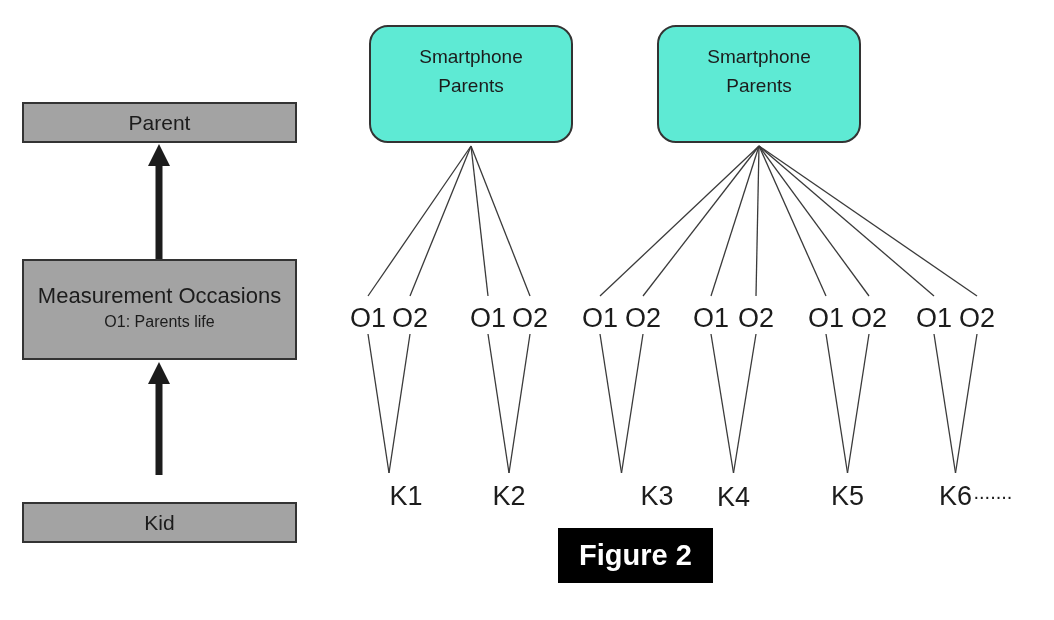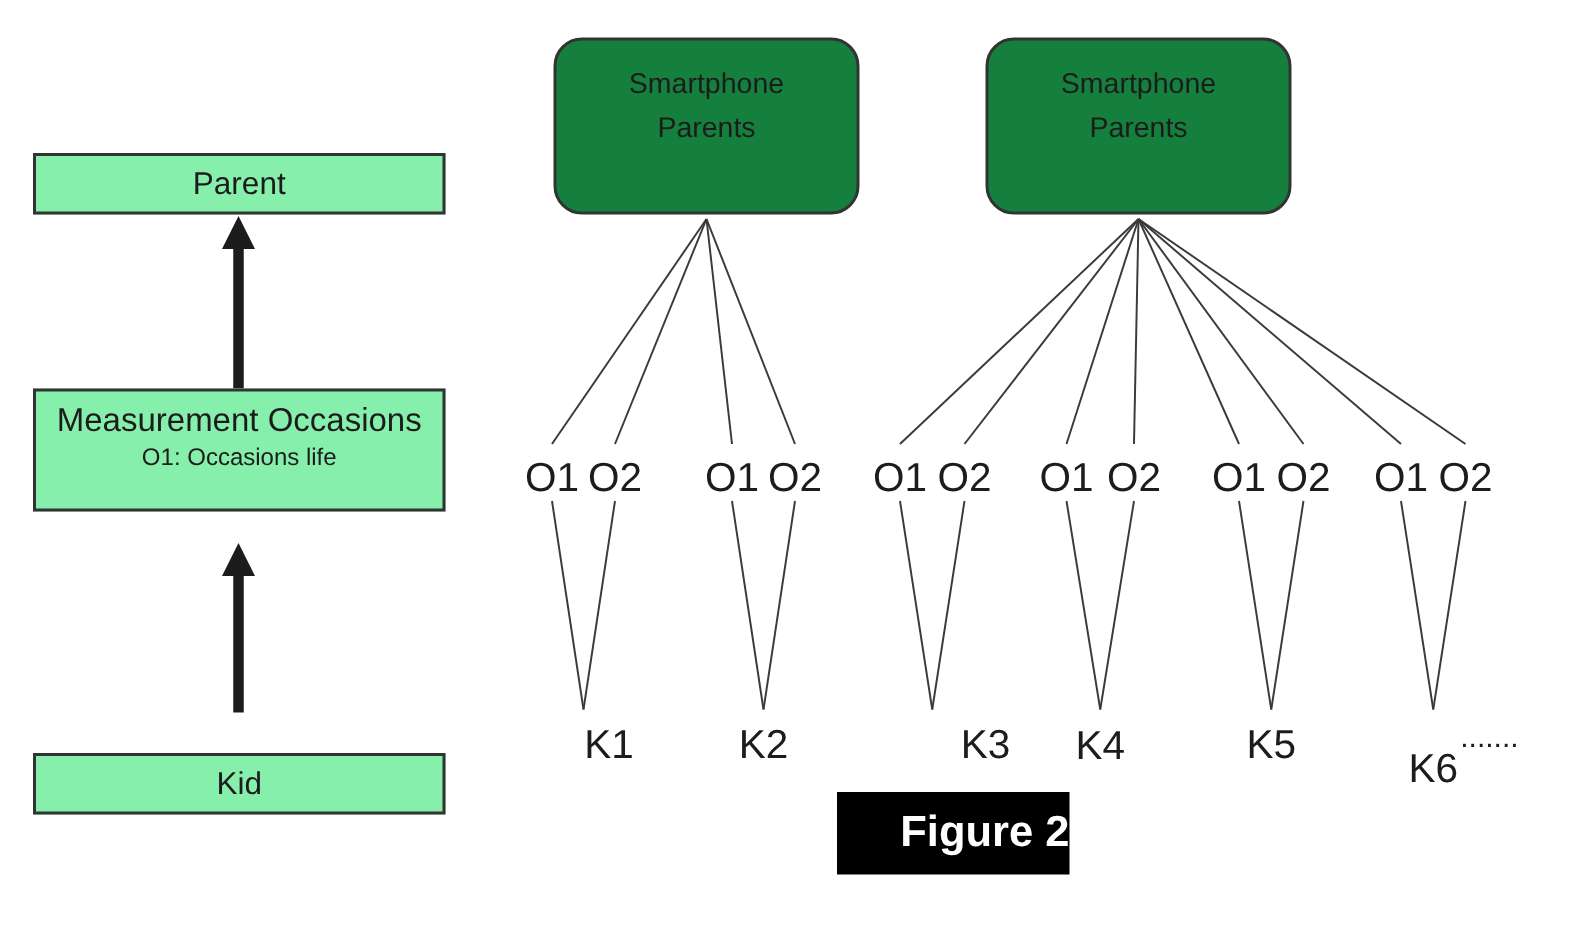--- a/index.html
+++ b/index.html
@@ -7,49 +7,49 @@
     --caption-bg:#000000; --caption-fg:#ffffff;
   }
   *{box-sizing:border-box; margin:0; padding:0;}
   body{background:#ffffff; font-family:"Liberation Sans", sans-serif; color:var(--text);}
   #stage{position:relative; width:1054px; height:620px; background:#ffffff; overflow:hidden;}
   #diagram-lines{position:absolute; left:0; top:0; width:1054px; height:620px; pointer-events:none;}
   #diagram-lines line.conn{stroke:var(--line); stroke-width:1.3;}
   #diagram-lines .arrow-part{fill:var(--text);}
 
   .rect-box{
-    position:absolute; left:22px; width:275px; background:#86efac;
+    position:absolute; left:22px; width:275px; background:#a3a3a3;
     border:2px solid var(--border); text-align:center;
   }
   .rect-box.simple{height:41px; line-height:37px; font-size:21px;}
   #parent-box{top:102px;}
   #kid-box{top:502px;}
-  #mo-box{top:259px; height:82px; padding-top:4px;}
+  #mo-box{top:259px; height:101px; padding-top:20px;}
   #mo-box .mo-title{font-size:22px; line-height:29px;}
   #mo-box .mo-item{font-size:16px; line-height:23px;}
 
   .group-box{
-    position:absolute; top:25px; width:204px; height:118px; background:#15803d;
+    position:absolute; top:25px; width:204px; height:118px; background:#5eead4;
     border:2px solid var(--border); border-radius:19px; text-align:center;
     padding-top:15px; font-size:19px; line-height:29px;
   }
   #group-box-0{left:369px;}
   #group-box-1{left:657px;}
   .group-box .bold{font-weight:bold;}
 
   .o-label, .k-label{
     position:absolute; transform:translateX(-50%);
     font-size:27px; white-space:nowrap; color:var(--text);
   }
   .k-suffix{position:absolute; font-size:20px; white-space:nowrap; color:var(--text);}
 
   #figure-caption{
     position:absolute; left:558px; top:528px; width:155px; height:55px;
     background:var(--caption-bg); color:var(--caption-fg);
-    font-size:29px; font-weight:bold; text-align:right; line-height:55px;
+    font-size:29px; font-weight:bold; text-align:center; line-height:55px;
   }
 </style>
 </head>
 <body>
 
 <div id="stage">
 
   <svg id="diagram-lines" viewBox="0 0 1054 620" xmlns="http://www.w3.org/2000/svg">
 
     <g>
@@ -86,21 +86,21 @@
       <line x1="759" y1="146" x2="977" y2="296" class="conn"></line>
       <line x1="977" y1="334" x2="955.5" y2="473" class="conn"></line>
     </svg>
 
   <div id="parent-box" class="rect-box simple">
     <span>Parent</span>
   </div>
 
   <div id="mo-box" class="rect-box">
     <div class="mo-title">Measurement Occasions</div>
-    <div class="mo-item">O1: Occasions life</div>
+    <div class="mo-item">O1: Parents life</div>
   </div>
 
   <div id="kid-box" class="rect-box simple">
     <span>Kid</span>
   </div>
 
   <div id="group-box-0" class="group-box">
     <div>Smartphone</div>
     <div>Parents</div>
   </div>
@@ -121,21 +121,21 @@
       <span class="o-label" style="left: 643px; top: 303px;">O2</span>
       <span class="k-label" style="left: 657px; top: 481px;">K3</span>
       <span class="o-label" style="left: 711px; top: 303px;">O1</span>
       <span class="o-label" style="left: 756px; top: 303px;">O2</span>
       <span class="k-label" style="left: 733.5px; top: 482px;">K4</span>
       <span class="o-label" style="left: 826px; top: 303px;">O1</span>
       <span class="o-label" style="left: 869px; top: 303px;">O2</span>
       <span class="k-label" style="left: 847.5px; top: 481px;">K5</span>
       <span class="o-label" style="left: 934px; top: 303px;">O1</span>
       <span class="o-label" style="left: 977px; top: 303px;">O2</span>
-      <span class="k-label" style="left: 955.5px; top: 481px; margin-top: 16px;">K6</span>
+      <span class="k-label" style="left: 955.5px; top: 481px;">K6</span>
       <span class="k-suffix" style="left: 973.5px; top: 481px;">.......</span>
     </div>
 
   <div id="figure-caption">
     <span>Figure 2</span>
   </div>
 
 </div>
 
 </body></html>

